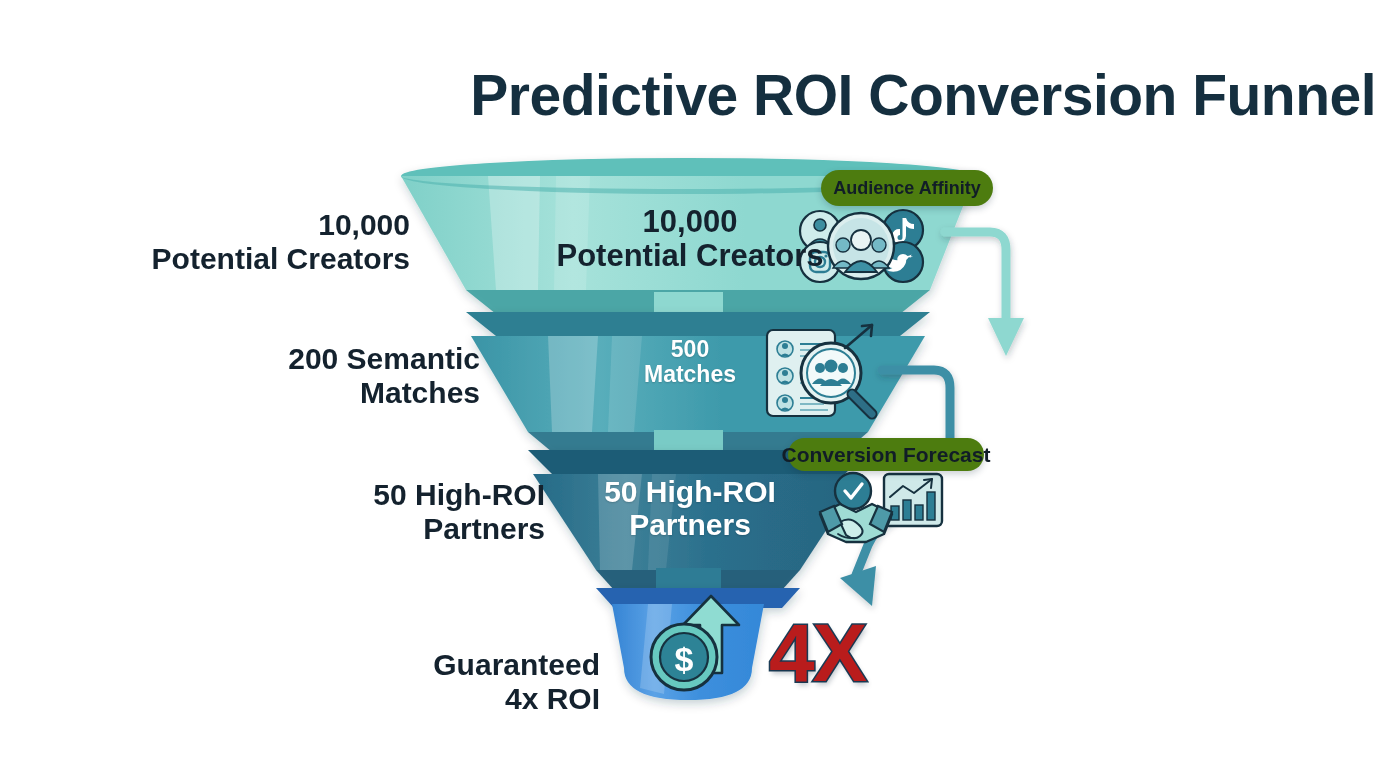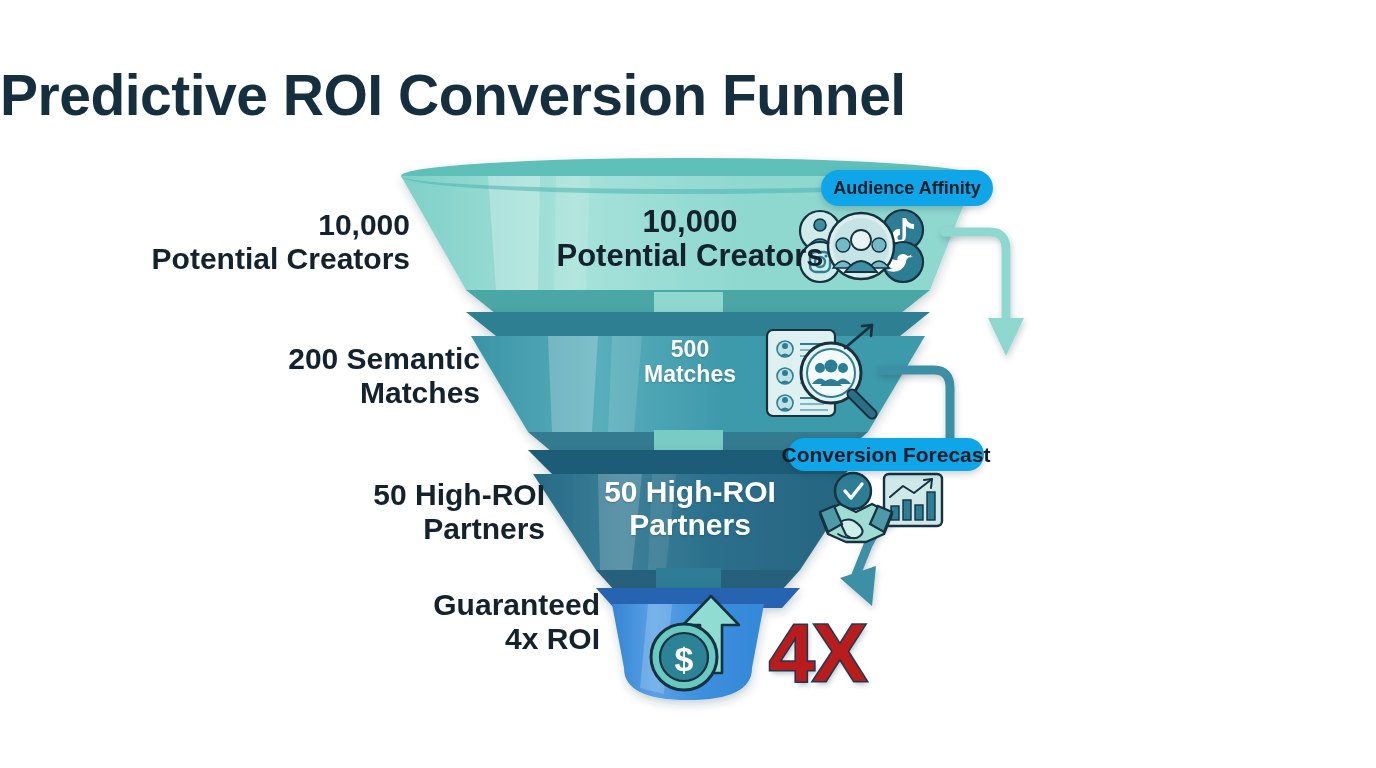--- a/index.html
+++ b/index.html
@@ -13,40 +13,40 @@
     height: 768px;
     background: #ffffff;
     overflow: hidden;
     font-family: "Liberation Sans", sans-serif;
   }
   #title {
     position: absolute;
     left: 0;
     top: 62px;
     width: 1376px;
-    text-align: left;
+    text-align: right;
     font-size: 57px;
     font-weight: bold;
     letter-spacing: -0.5px;
     color: #152f3f;
     font-family: "Liberation Sans", sans-serif;
   }
   .side-label {
     position: absolute;
     text-align: right;
     color: #14222e;
     font-weight: bold;
     font-family: "Liberation Sans", sans-serif;
     line-height: 1.12;
     white-space: pre-line;
   }
   #label-1 { left: 90px; top: 208px; width: 320px; font-size: 30px; }
   #label-2 { left: 90px; top: 342px; width: 390px; font-size: 30px; }
   #label-3 { left: 90px; top: 478px; width: 455px; font-size: 30px; }
-  #label-4 { left: 90px; top: 588px; width: 510px; font-size: 30px; }
+  #label-4 { left: 90px; top: 648px; width: 510px; font-size: 30px; }
 
   .funnel-text {
     position: absolute;
     text-align: center;
     font-weight: bold;
     font-family: "Liberation Sans", sans-serif;
     line-height: 1.1;
     white-space: pre-line;
     pointer-events: none;
   }
@@ -59,21 +59,21 @@
     font-size: 23px; color: #ffffff;
     text-shadow: 0 1px 2px rgba(0,0,0,0.18);
   }
   #ftext-3 {
     left: 530px; top: 475px; width: 320px;
     font-size: 30px; color: #ffffff;
     text-shadow: 0 1px 2px rgba(0,0,0,0.18);
   }
   .badge {
     position: absolute;
-    background: #0ea5e9;
+    background: #4d7c0f;
     border-radius: 999px;
     color: #111d27;
     font-weight: bold;
     font-family: "Liberation Sans", sans-serif;
     display: flex;
     align-items: center;
     justify-content: center;
     box-shadow: 0 3px 7px rgba(20,40,60,0.22);
     white-space: nowrap;
   }

